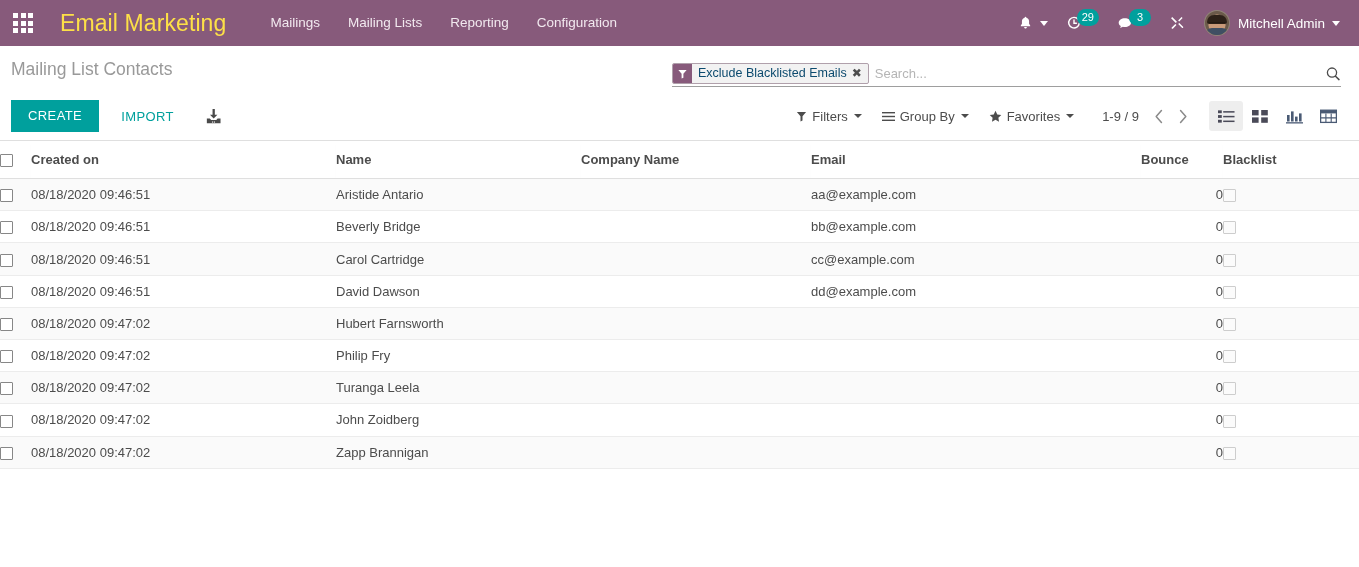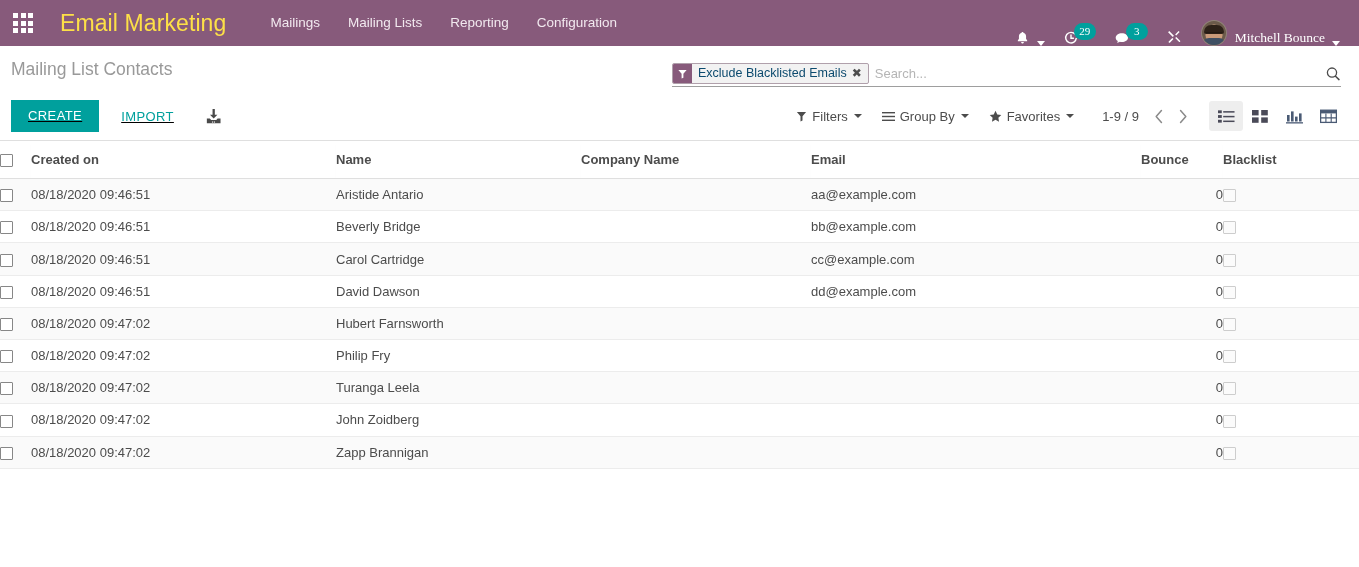--- a/index.html
+++ b/index.html
@@ -55,23 +55,23 @@
 
   .nav-right {
     position: absolute;
     right: 0; top: 0;
     height: 46px;
     display: flex;
     align-items: center;
     padding-right: 10px;
   }
   .sysitem {
-    display: flex; align-items: flex-end;
+    display: flex; align-items: center;
     padding: 0 9px; height: 46px;
-    cursor: pointer; position: relative; font-family: Liberation Serif, serif;
+    cursor: pointer; position: relative;
   }
   .caret {
     width: 0; height: 0;
     border-left: 4px solid transparent;
     border-right: 4px solid transparent;
     border-top: 5px solid #ffffff;
     margin-left: 7px;
     display: inline-block;
   }
   .badge {
@@ -208,21 +208,20 @@
     display: flex;
     align-items: center;
   }
 
   .cp-row-bottom {
     height: 48px;
     display: flex;
     align-items: center;
     position: relative;
     padding-left: 11px;
-    text-decoration: underline;
   }
   .btn-create {
     background: #00A09D;
     color: #ffffff;
     border: none;
     font-family: "Liberation Sans", sans-serif;
     font-size: 13px;
     letter-spacing: .4px;
     padding: 8px 17px;
     cursor: pointer;
@@ -414,21 +413,21 @@
       </svg>
     </div>
 
     <div class="sysitem">
       <span class="avatar">
         <span class="face"></span>
           <span class="hair"></span>
         <span class="glasses"></span>
           <span class="shirt"></span>
       </span>
-      <span class="user-name">Mitchell Bounce</span>
+      <span class="user-name">Mitchell Admin</span>
       <span class="caret"></span>
     </div>
 
   </div>
 </div>
 
 <div class="control-panel">
 
   <div class="cp-row-top">
     <div class="breadcrumb">Mailing List Contacts</div>

